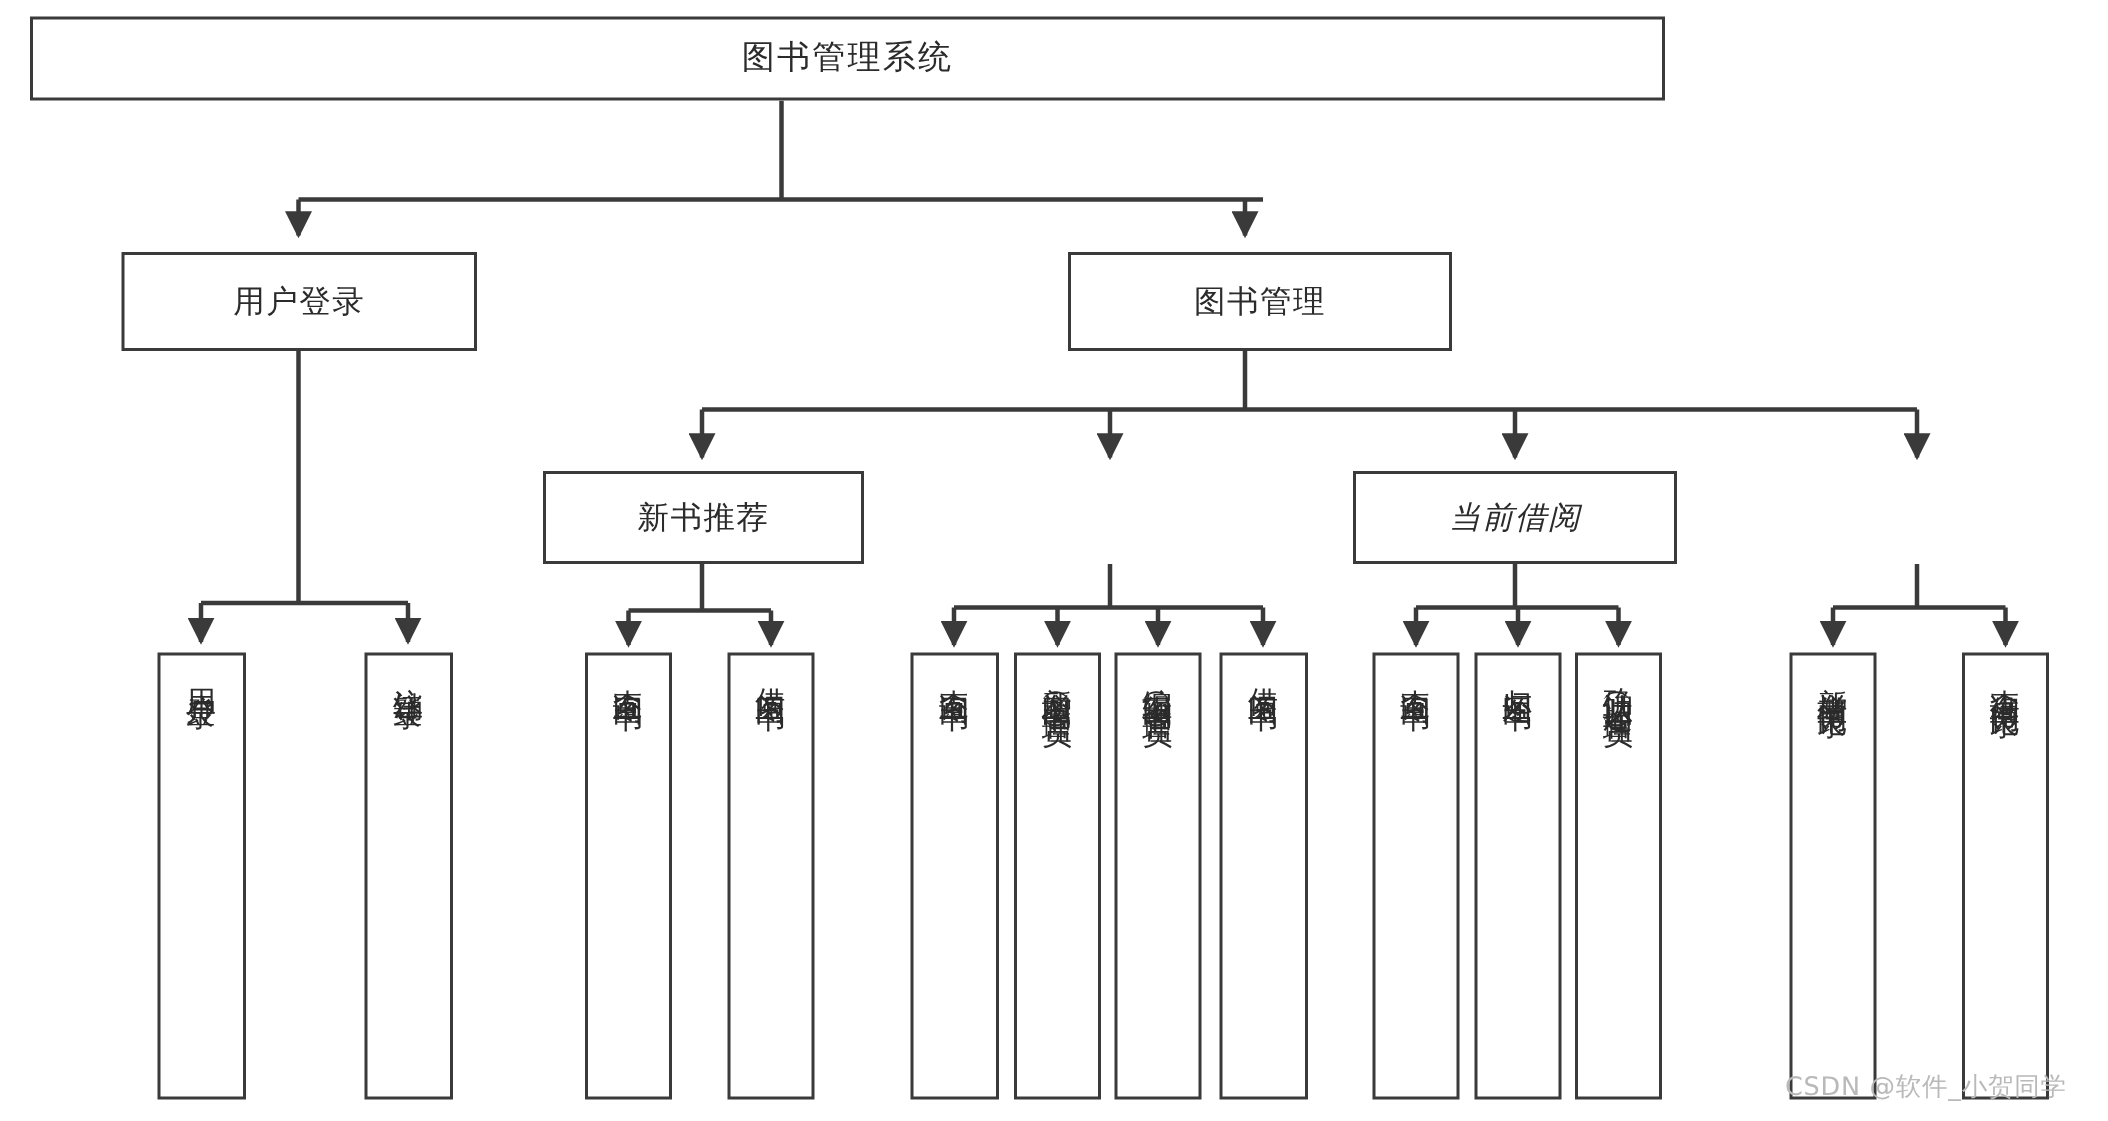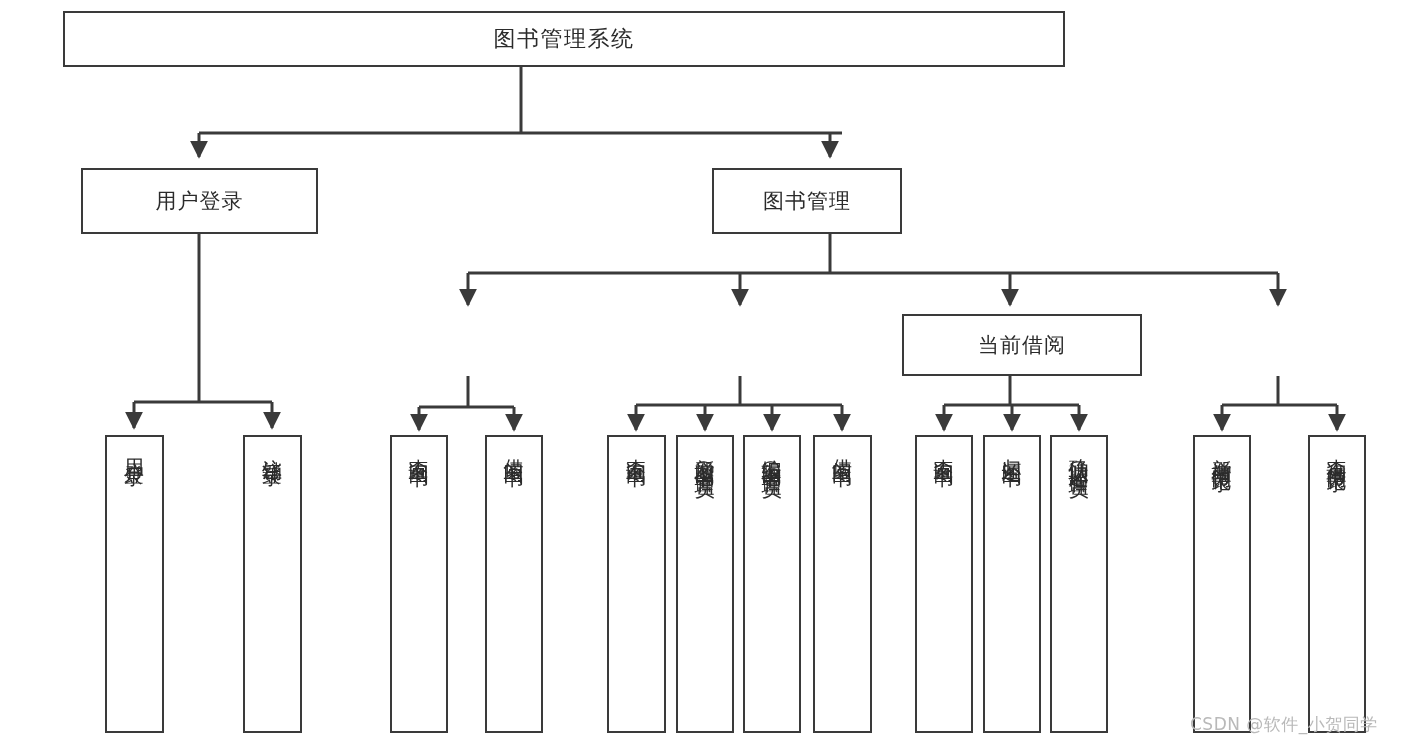--- a/index.html
+++ b/index.html
@@ -121,32 +121,35 @@
       <path d="M 1012 405 L 1012 430" marker-end="url(#arrow)"></path>
       <path d="M 1079 405 L 1079 430" marker-end="url(#arrow)"></path>
 
       <path d="M 1278 376 L 1278 405"></path>
       <path d="M 1222 405 L 1337 405"></path>
       <path d="M 1222 405 L 1222 430" marker-end="url(#arrow)"></path>
       <path d="M 1337 405 L 1337 430" marker-end="url(#arrow)"></path>
     </g>
   </svg>
 
-  <div class="node h root" style="left:20px; top:11px; width:1002px; height:56px;margin-left:43px;">
+  <div class="node h root" style="left:20px; top:11px; width:1090px; height:56px;">
     <span class="label">图书管理系统</span>
   </div>
 
   <div class="node h" style="left:81px; top:168px; width:237px; height:66px;">
     <span class="label">用户登录</span>
   </div>
-  <div class="node h" style="left:712px; top:168px; width:190px; height:66px;">
+  <div class="node h" style="left:712px; top:168px; width:256px; height:66px;">
     <span class="label">图书管理</span>
   </div>
 
-  <div class="node h" style="left:902px; top:314px; width:240px; height:62px;">
+  <div class="node h" style="left:362px; top:314px; width:214px; height:62px;">
+    <span class="label">新书推荐</span>
+  </div>
+  <div class="node h" style="left:902px; top:314px; width:216px; height:62px;font-style:italic;">
     <span class="label">当前借阅</span>
   </div>
 
   <div class="node v" style="left:105px; top:435px; width:59px; height:298px;">
     <span class="label">用户登录</span>
   </div>
   <div class="node v" style="left:243px; top:435px; width:59px; height:298px;">
     <span class="label">注销登录</span>
   </div>
 

